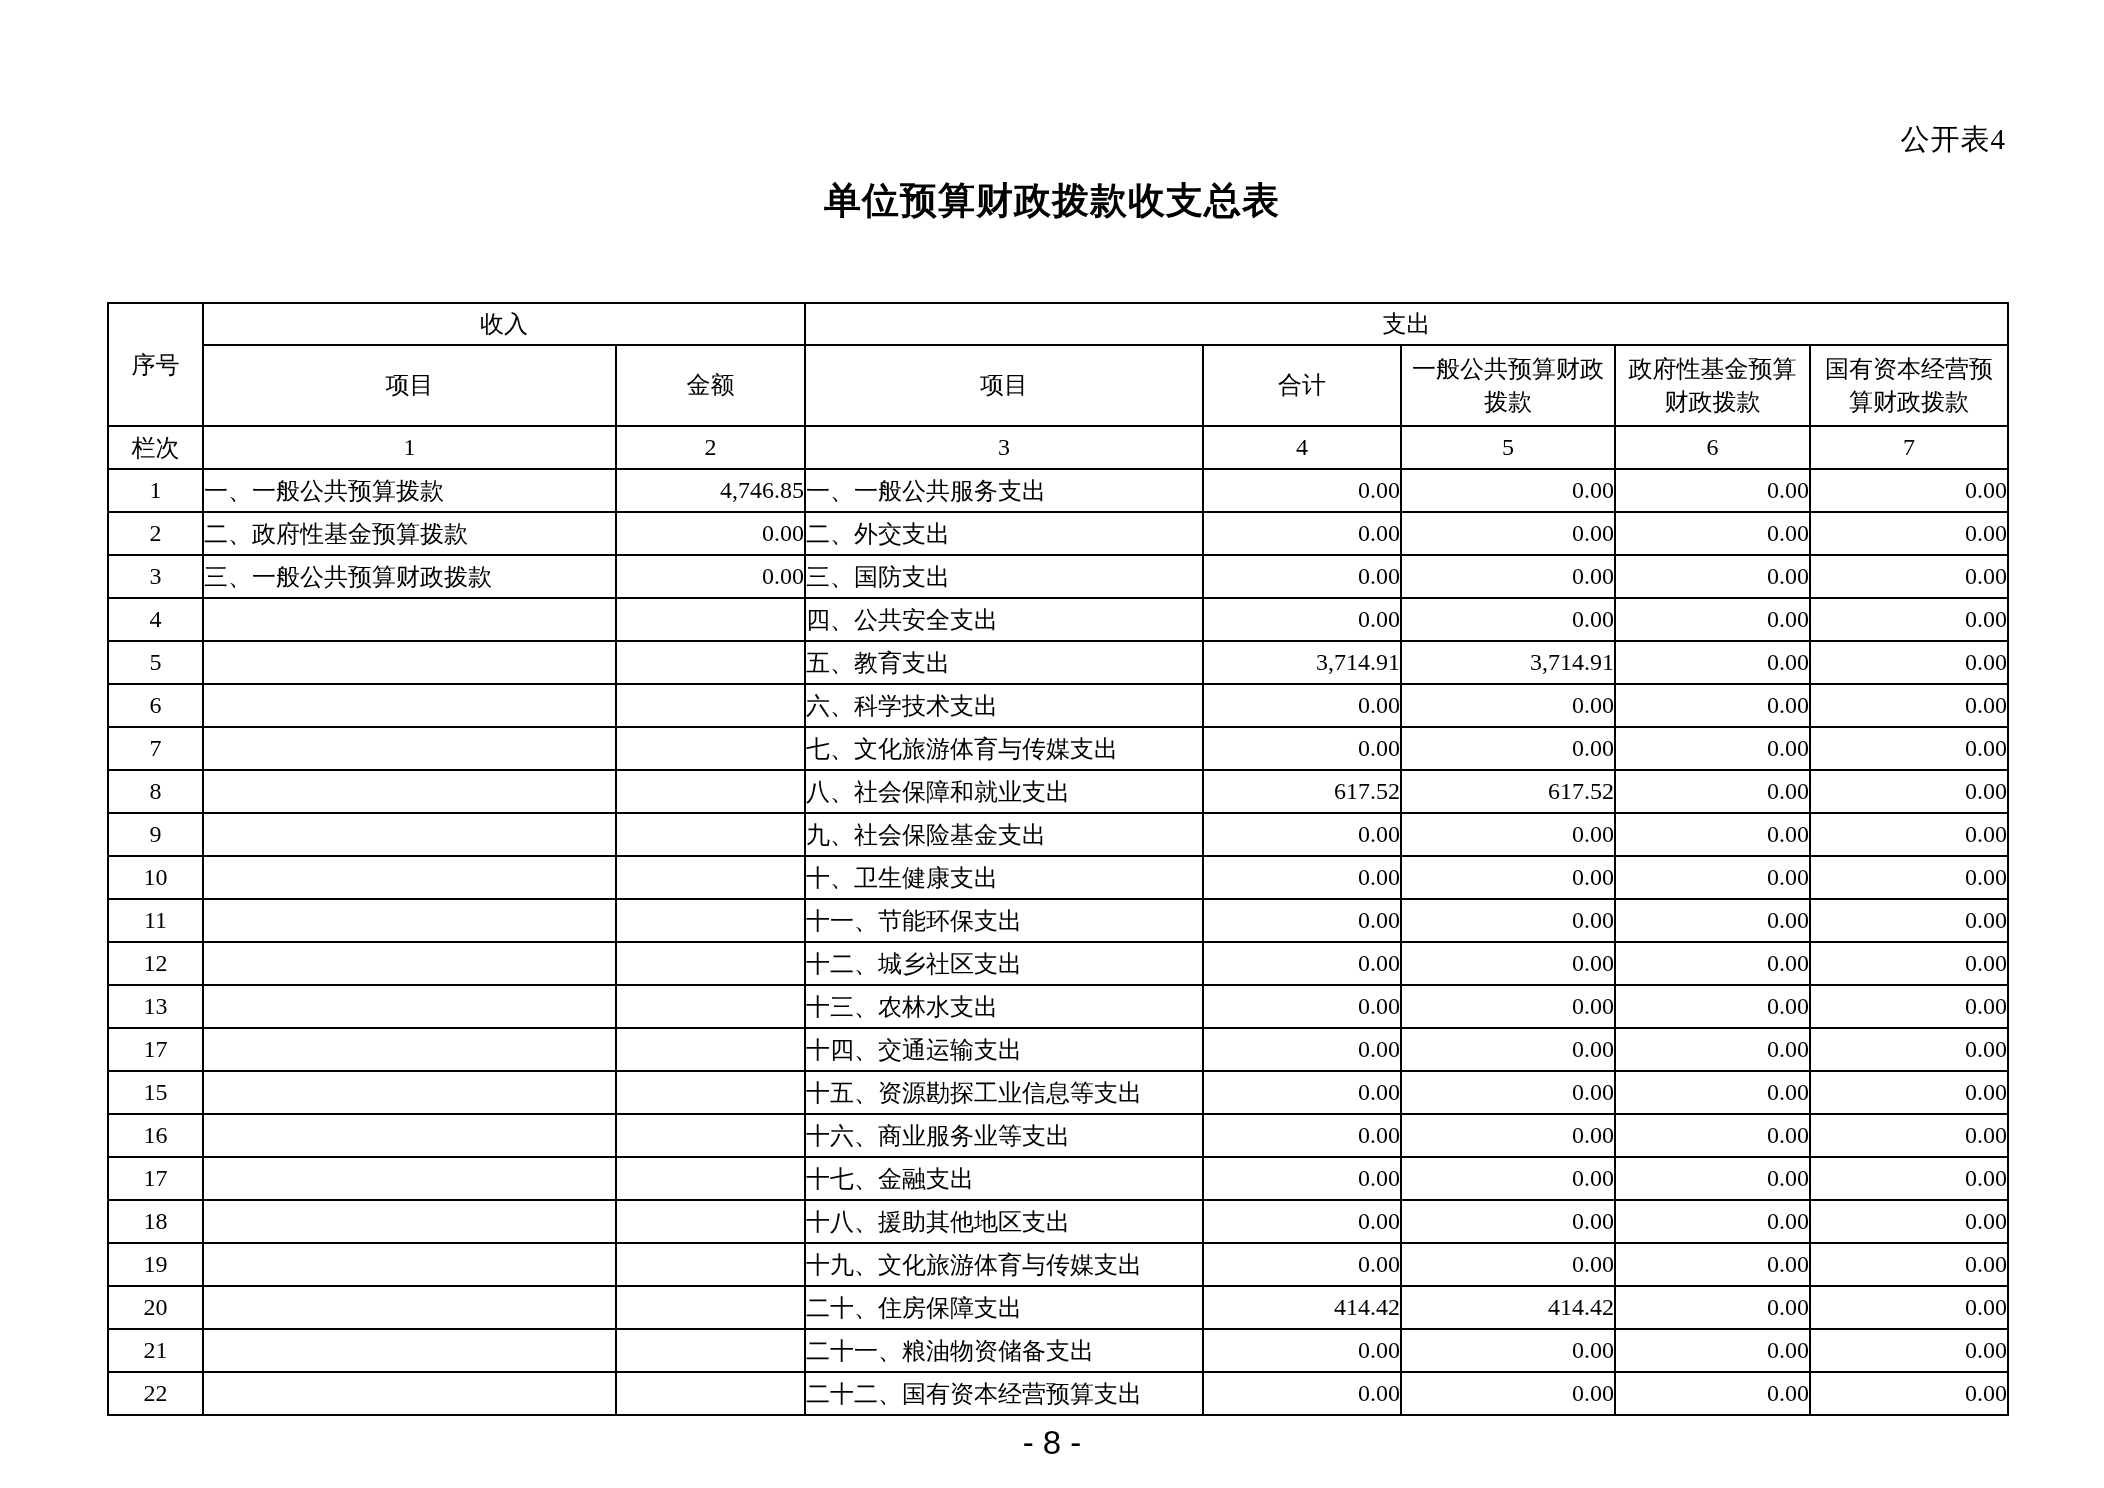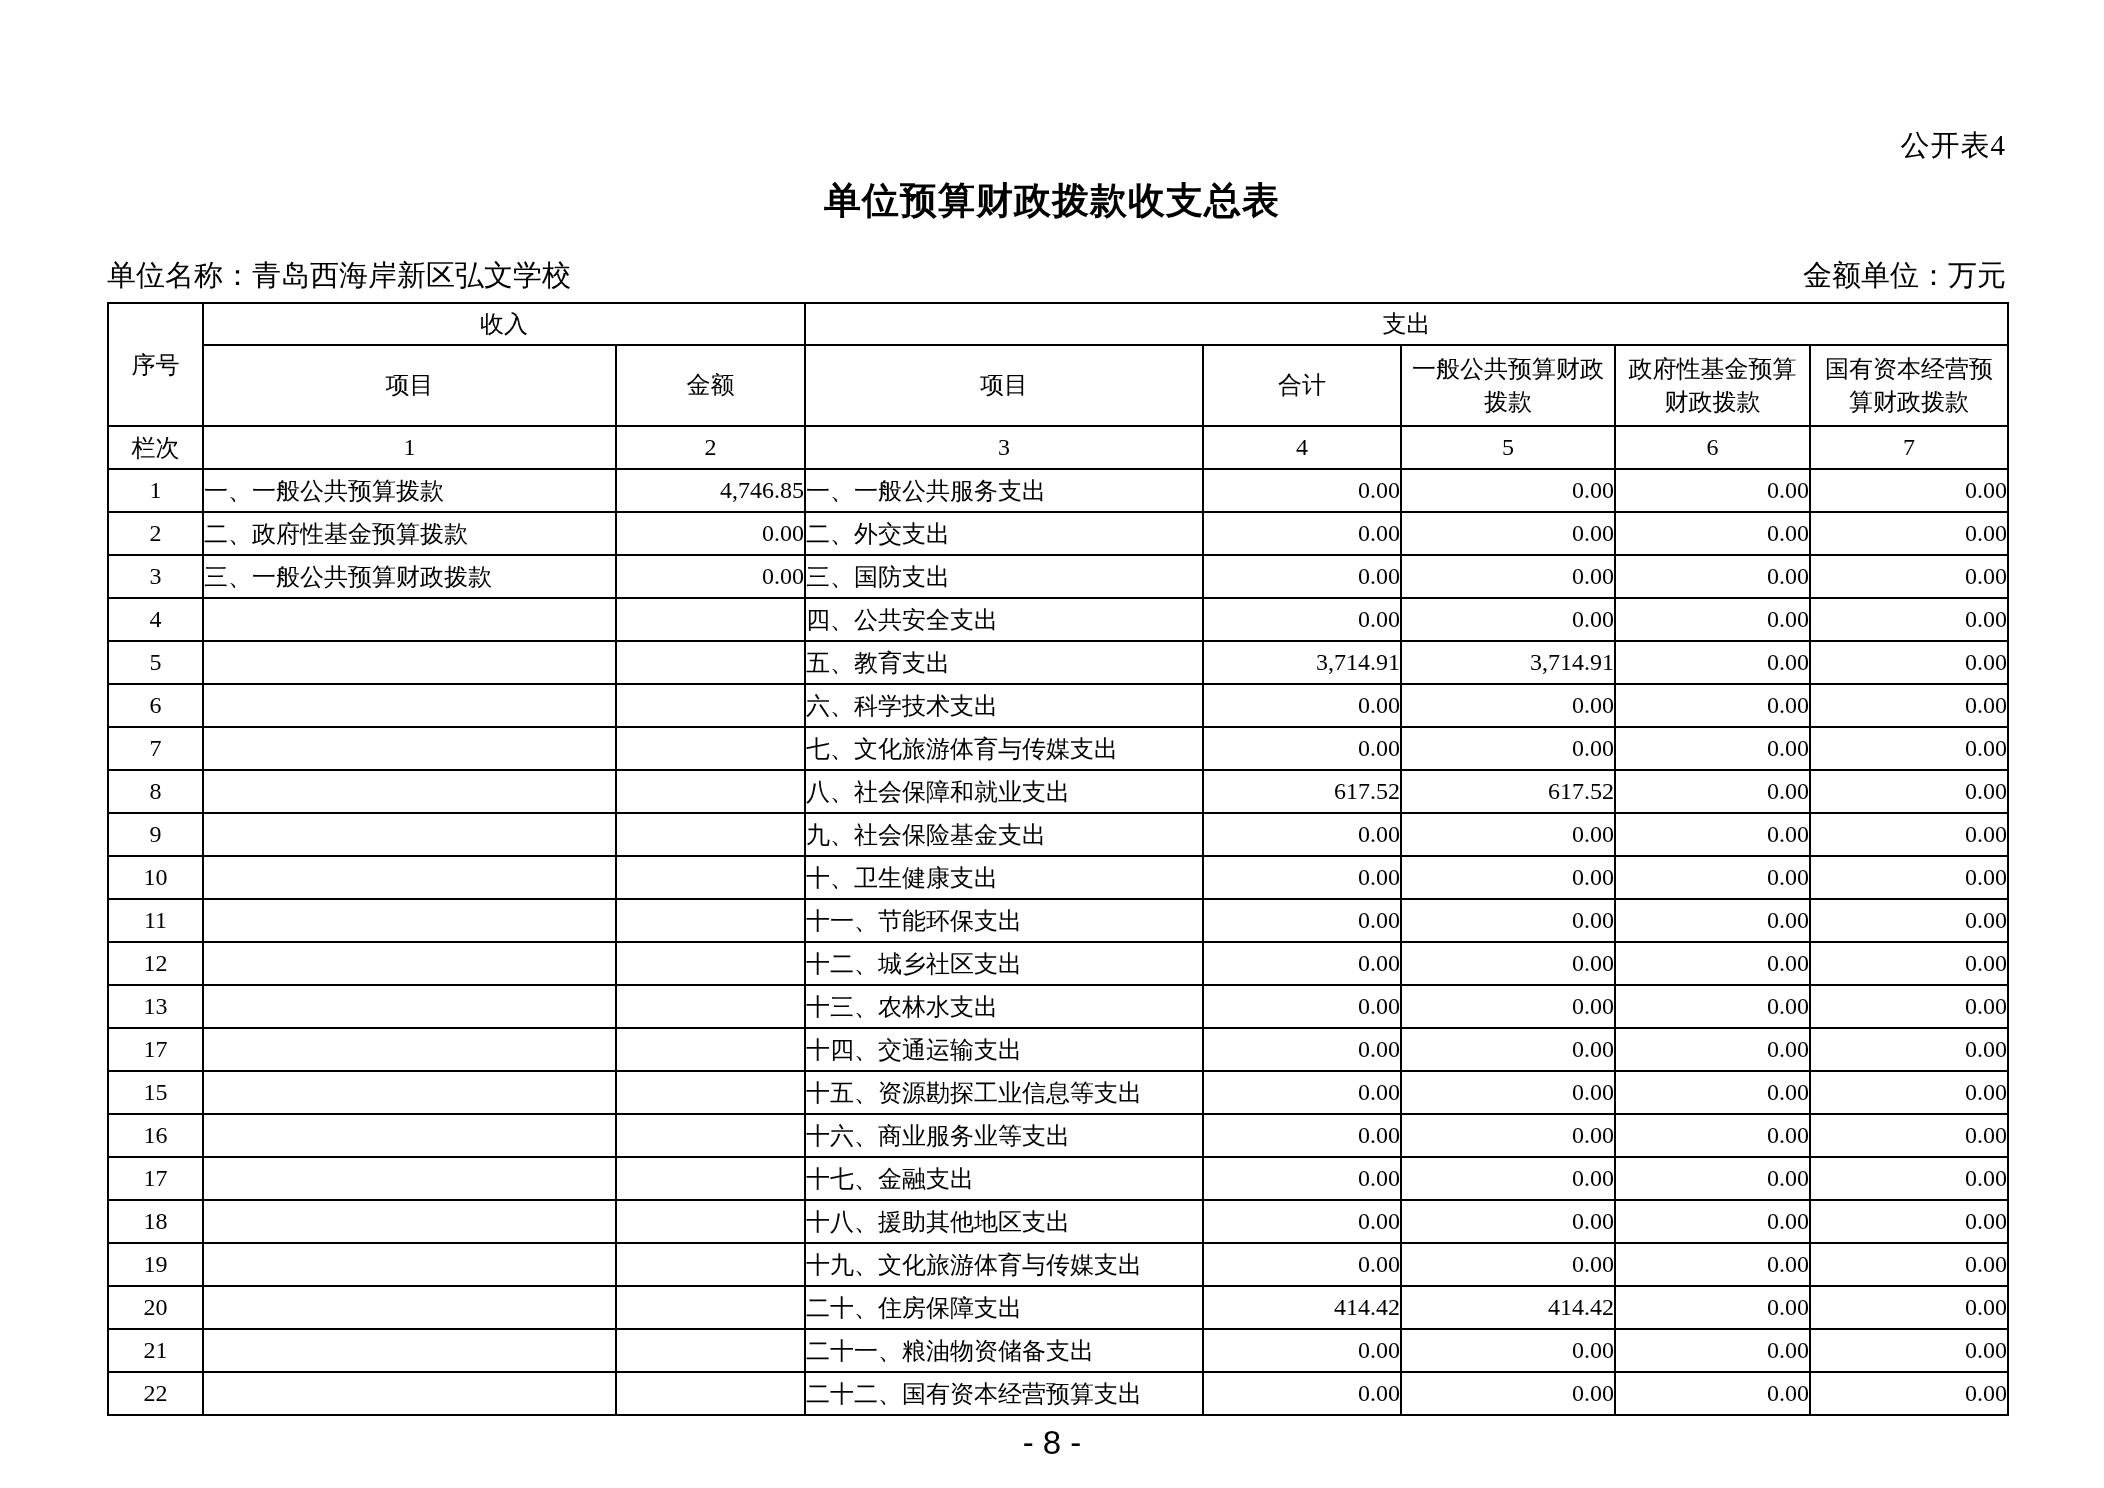--- a/index.html
+++ b/index.html
@@ -10,21 +10,21 @@
   .page {
     position: relative;
     width: 2104px;
     height: 1488px;
     background: #ffffff;
     color: #000000;
     font-family: "Liberation Serif", "DejaVu Serif", serif;
   }
   .doc-ref {
     position: absolute;
-    top: 126px;
+    top: 120px;
     right: 98px;
     font-size: 29px;
     letter-spacing: 1px;
   }
   .doc-title {
     position: absolute;
     top: 176px;
     left: 0;
     width: 100%;
     text-align: center;
@@ -78,24 +78,20 @@
 </style>
 </head>
 <body>
 
 <div class="page">
 
   <div class="doc-ref">公开表4</div>
 
   <div class="doc-title">单位预算财政拨款收支总表</div>
 
-  <div class="meta-row">
-    <span><span>单位名称：</span><span>青岛西海岸新区弘文学校</span></span>
-    <span><span>金额单位：</span><span>万元</span></span>
-  </div>
 
   <table class="budget">
     <colgroup>
       <col style="width:95px">
       <col style="width:413px">
       <col style="width:189px">
       <col style="width:398px">
       <col style="width:198px">
       <col style="width:214px">
       <col style="width:195px">

